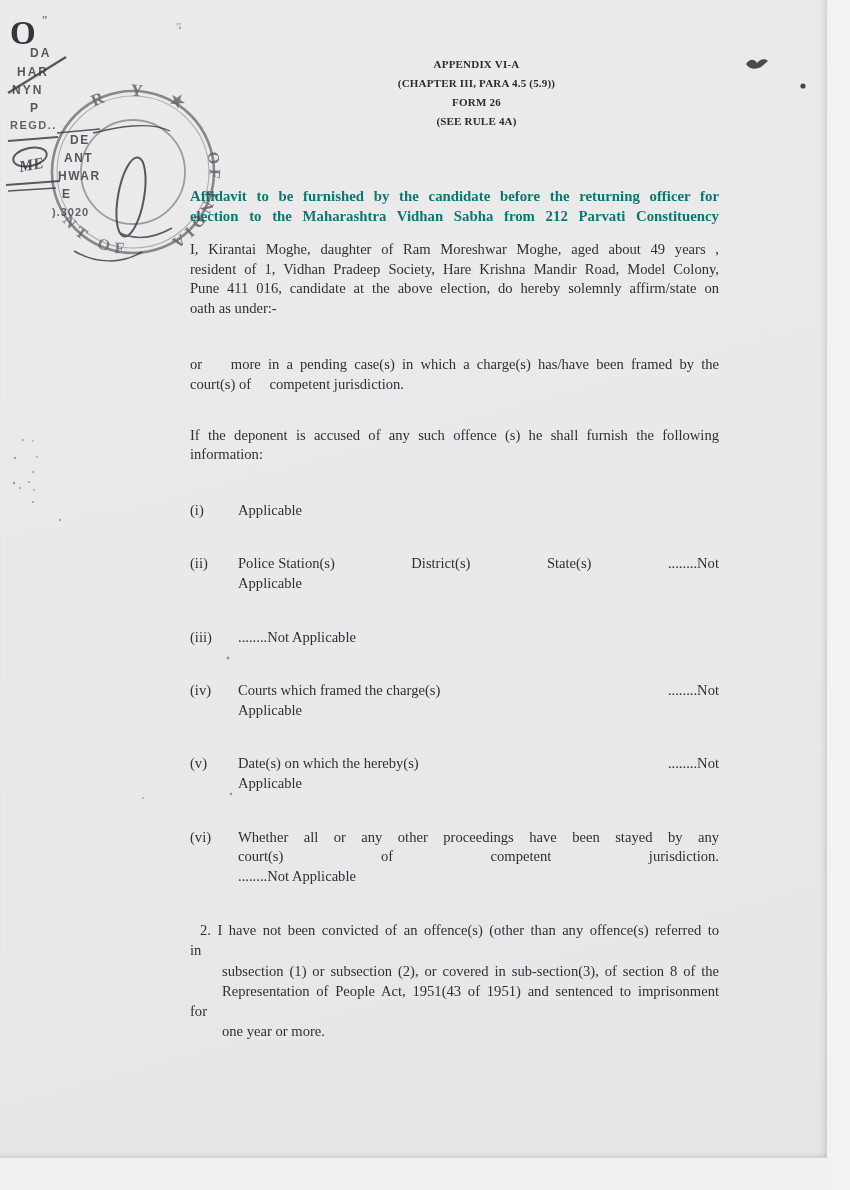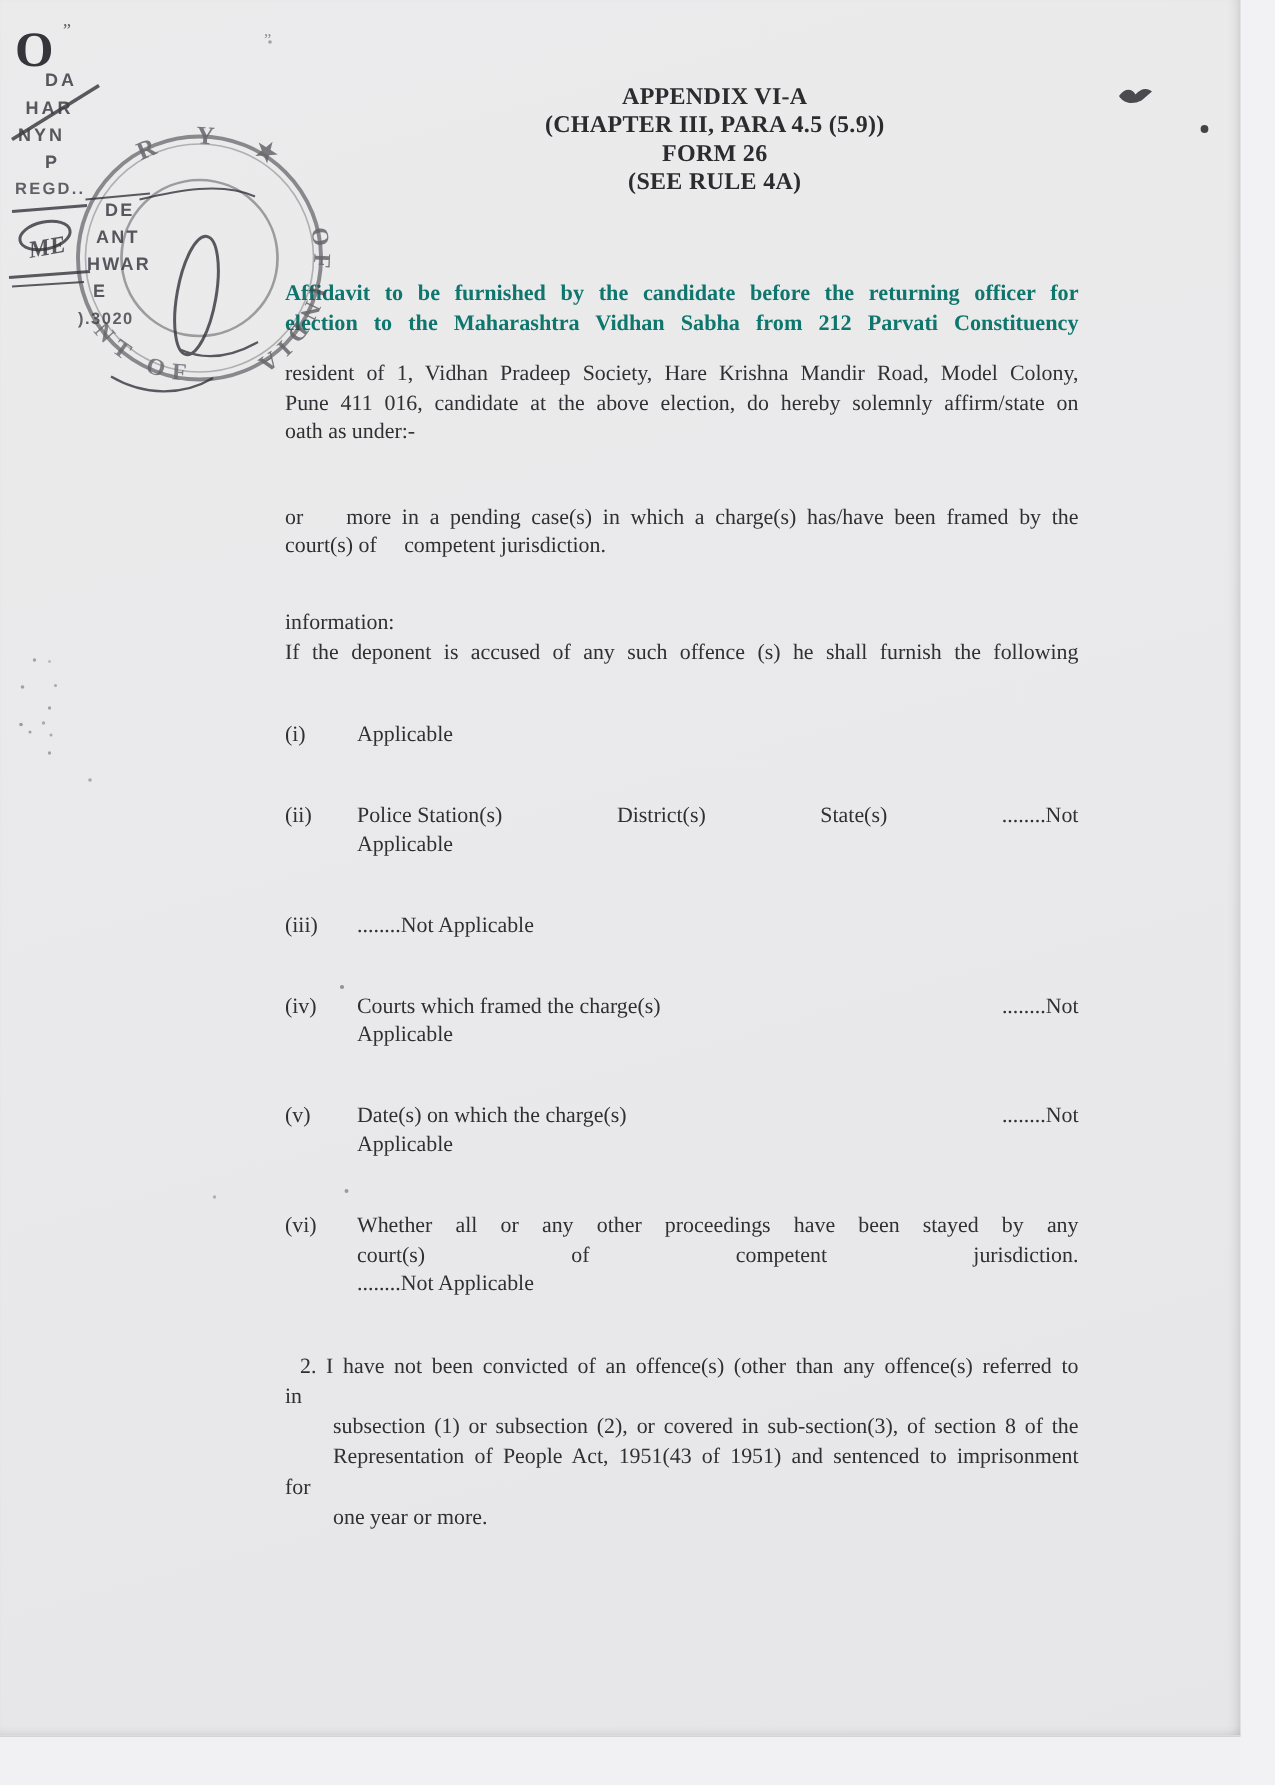--- a/index.html
+++ b/index.html
@@ -17,21 +17,21 @@
   .edge-right{position:absolute;left:827px;top:0;width:23px;height:1190px;background:#f2f2f4;}
   .edge-bottom{position:absolute;left:0;top:1157px;width:827px;height:33px;background:#f1f1f3;border-top:1px solid #d4d4d8;}
   .content{
     position:absolute;left:190px;top:0;width:529px;
     color:#303034;font-size:14.6px;line-height:19.6px;
   }
   .line{white-space:pre-wrap;}
   .jl{text-align:justify;text-align-last:justify;}
   .header-block{
     margin-top:55px;margin-left:44px;
-    text-align:center;font-weight:bold;font-size:16px;line-height:19px;letter-spacing:.2px;color:#2c2c30;
+    text-align:center;font-weight:bold;font-size:11px;line-height:19px;letter-spacing:.2px;color:#2c2c30;
   }
   .heading-bold{margin-top:55px;font-weight:bold;font-size:14.8px;line-height:20px;color:#0f766e;}
   .para-intro{margin-top:14px;}
   .para-clause1{margin-top:37px;}
   .para-furnish{margin-top:31px;}
   .items{margin-top:36px;}
   .item{display:flex;margin-bottom:34px;}
   .item-label{width:48px;flex:none;}
   .item-body{flex:1;min-width:0;}
   .row-sb{display:flex;justify-content:space-between;}
@@ -58,33 +58,34 @@
       <div class="line">FORM 26</div>
       <div class="line">(SEE RULE 4A)</div>
     </div>
 
     <div class="heading-bold">
       <div class="line jl">Affidavit to be furnished by the candidate before the returning officer for</div>
       <div class="line jl">election to the Maharashtra Vidhan Sabha from 212 Parvati Constituency</div>
     </div>
 
     <div class="para-intro">
+      <div class="line jl">I, Kirantai Moghe, daughter of Ram Moreshwar Moghe, aged about 49 years ,</div>
       <div class="line jl">resident of 1, Vidhan Pradeep Society, Hare Krishna Mandir Road, Model Colony,</div>
       <div class="line jl">Pune 411 016, candidate at the above election, do hereby solemnly affirm/state on</div>
       <div class="line">oath as under:-</div>
     </div>
 
     <div class="para-clause1">
       <div class="line jl">or    more in a pending case(s) in which a charge(s) has/have been framed by the</div>
       <div class="line">court(s) of     competent jurisdiction.</div>
     </div>
 
     <div class="para-furnish">
+      <div class="line jl">If the deponent is accused of any such offence (s) he shall furnish the following</div>
       <div class="line">information:</div>
-      <div class="line jl">If the deponent is accused of any such offence (s) he shall furnish the following</div>
     </div>
 
     <div class="items">
 
       <div class="item">
         <div class="item-label line">(i)</div>
         <div class="item-body">
           <div class="line">Applicable</div>
         </div>
       </div>
@@ -117,21 +118,21 @@
             <span class="line">........Not</span>
           </div>
           <div class="line">Applicable</div>
         </div>
       </div>
 
       <div class="item">
         <div class="item-label line">(v)</div>
         <div class="item-body">
           <div class="row-sb">
-            <span class="line">Date(s) on which the charge(s)</span>
+            <span class="line">Date(s) on which the hereby(s)</span>
             <span class="line">........Not</span>
           </div>
           <div class="line">Applicable</div>
         </div>
       </div>
 
       <div class="item">
         <div class="item-label line">(vi)</div>
         <div class="item-body">
           <div class="line jl">Whether all or any other proceedings have been stayed by any</div>

